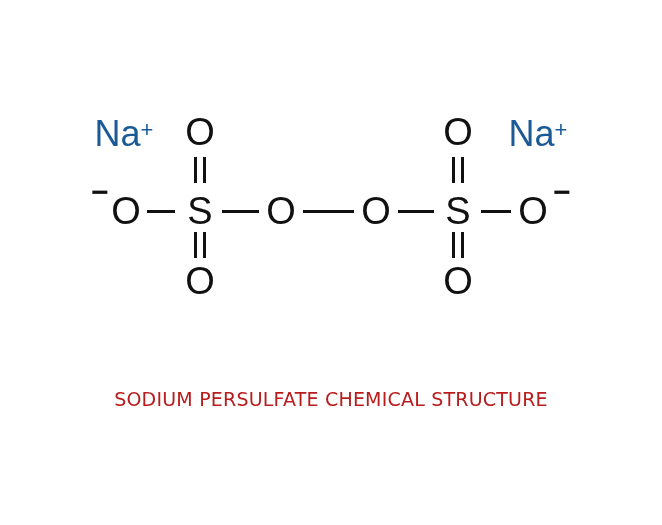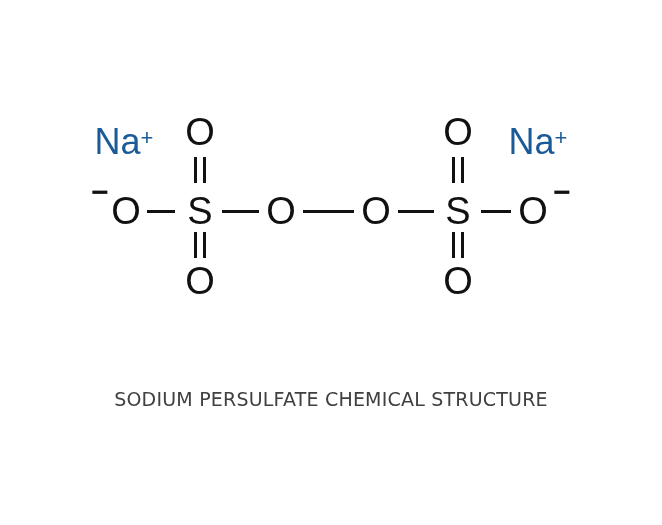--- a/index.html
+++ b/index.html
@@ -14,42 +14,41 @@
     transform: translate(-50%, -50%);
     white-space: nowrap;
   }
   .ion {
     position: absolute;
     font-family: "Liberation Sans", sans-serif;
     font-size: 36px;
     line-height: 36px;
     transform: translate(-50%, -50%);
     white-space: nowrap;
-    margin-top: 8px;
   }
   .ion sup { font-size: 22px; position: relative; top: -4px; vertical-align: top; }
   .charge {
     position: absolute;
     font-family: "Liberation Sans", sans-serif;
     font-size: 30px;
     font-weight: bold;
     color: #111111;
     transform: translate(-50%, -50%);
   }
   .hbond { position: absolute; height: 2.5px; background: #111111; }
   .vbond { position: absolute; width: 2.5px; background: #111111; }
   .caption {
     position: absolute;
     left: 0; width: 662px;
     top: 388px;
     text-align: center;
     font-family: "DejaVu Sans", sans-serif;
     font-size: 19px;
     letter-spacing: 0.2px;
-    color: #404040;
+    color: #b91c1c;
   }
 </style>
 </head>
 <body>
 
 <div class="canvas">
 
   <div class="ion" style="left:124px; top:134px; color:#1a5a96;">
     <span>Na</span><sup>+</sup>
   </div>

